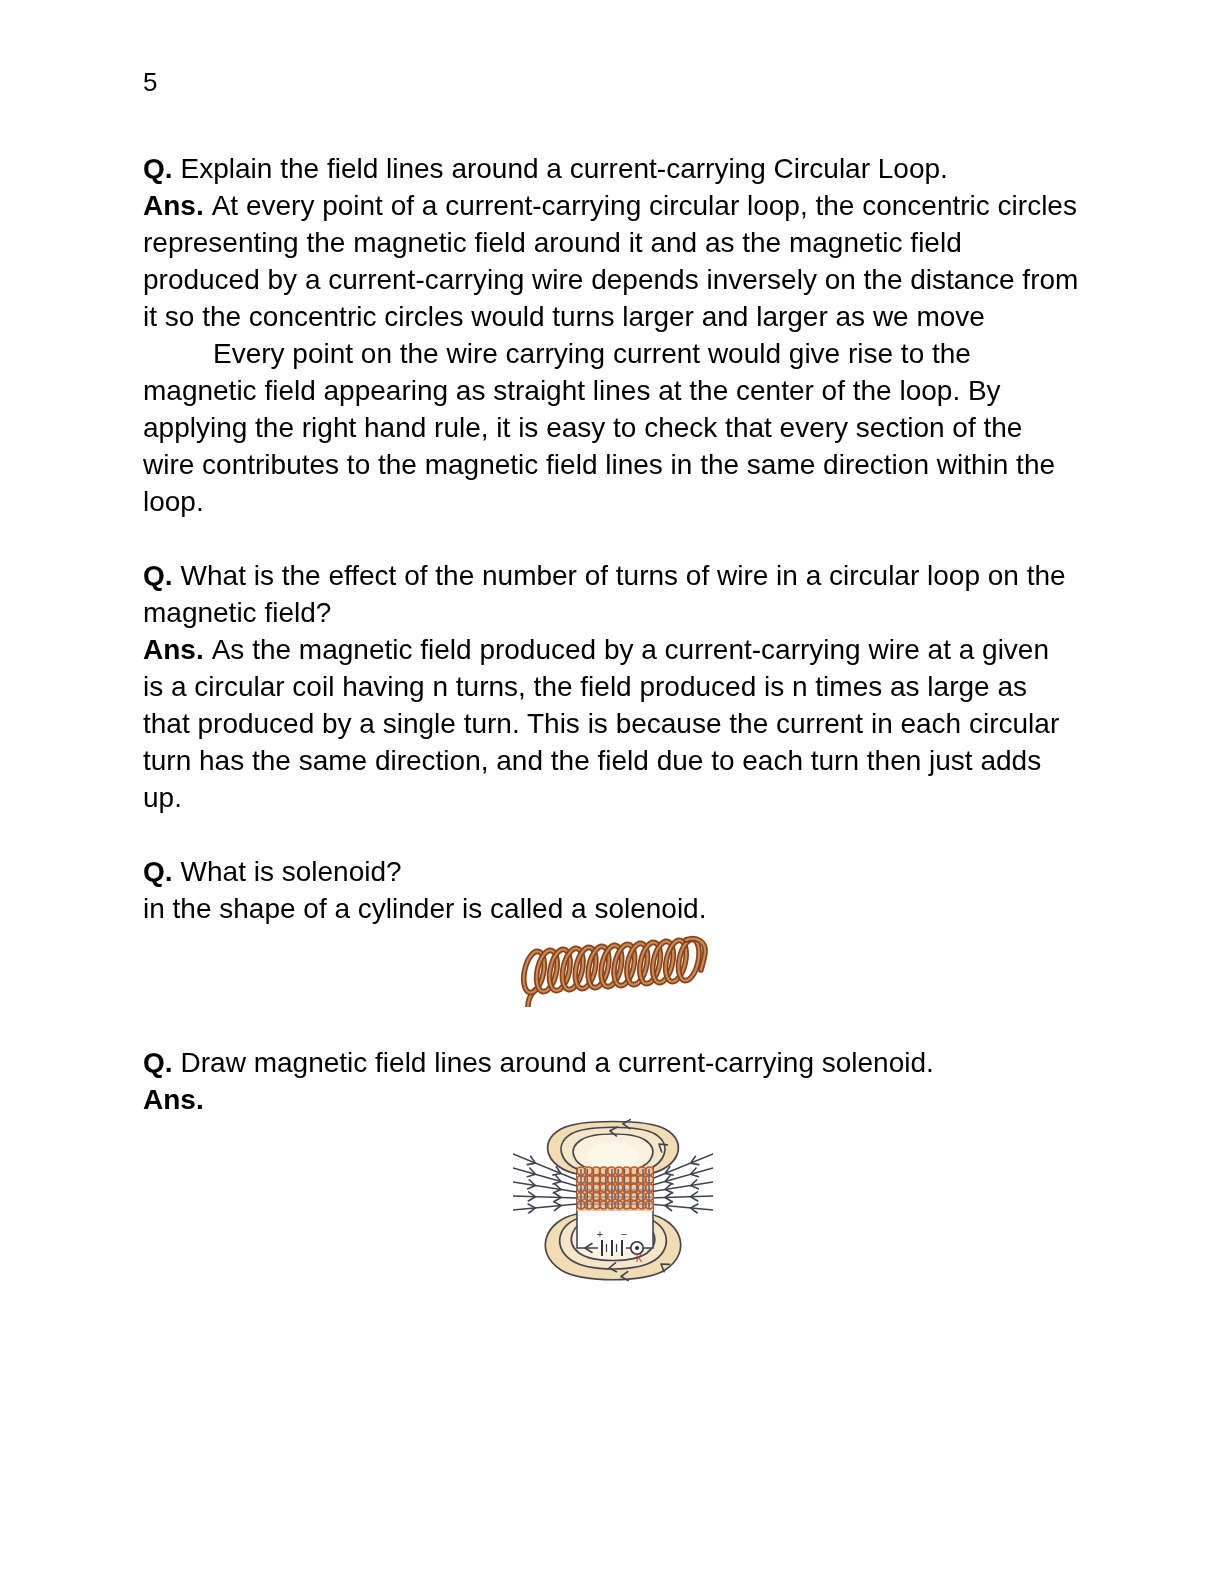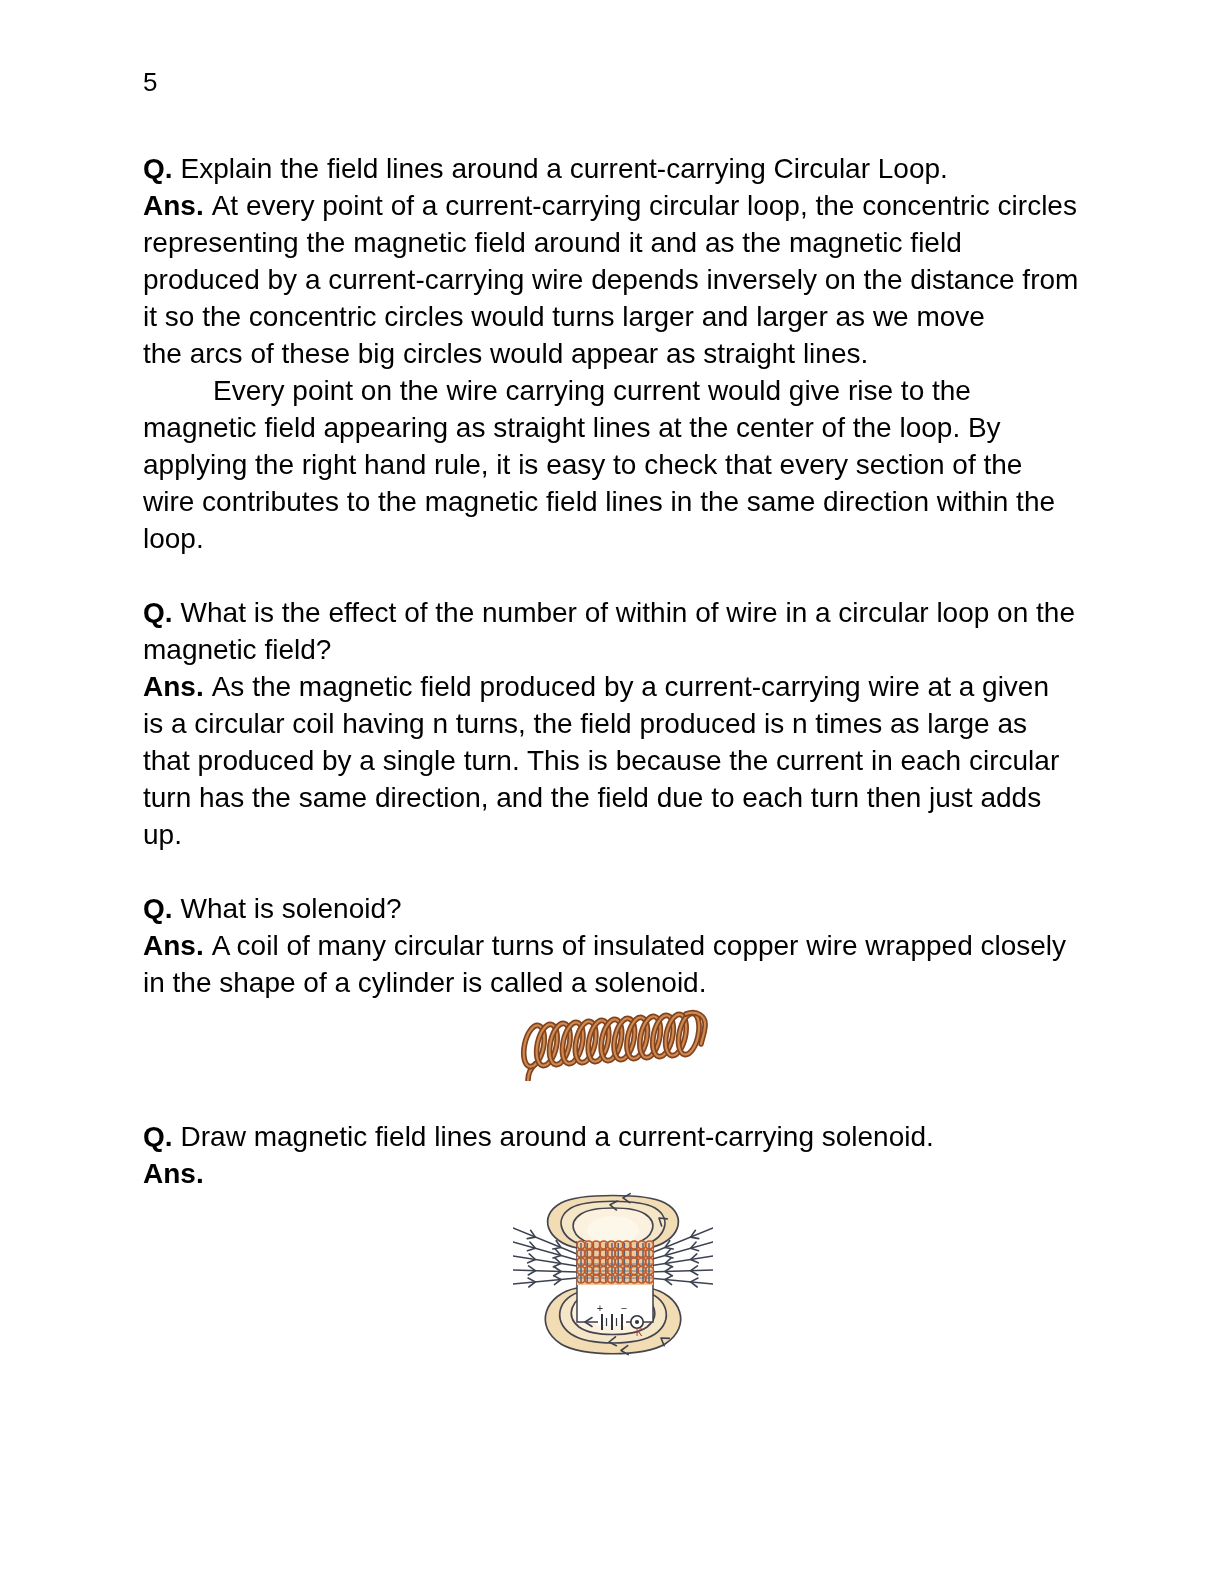--- a/index.html
+++ b/index.html
@@ -49,45 +49,43 @@
 
     <div class="pageno">5</div>
     <div class="gap-header"></div>
 
     <div>
       <div class="line"><b class="lbl">Q.</b><span>Explain the field lines around a current-carrying Circular Loop.</span></div>
       <div class="line"><b class="lbl">Ans.</b><span>At every point of a current-carrying circular loop, the concentric circles</span></div>
       <div class="line">representing the magnetic field around it and as the magnetic field</div>
       <div class="line">produced by a current-carrying wire depends inversely on the distance from</div>
       <div class="line">it so the concentric circles would turns larger and larger as we move</div>
-      <div class="line">the arcs of these big circles would appear as straight lines.</div>
       <div class="line indent">Every point on the wire carrying current would give rise to the</div>
       <div class="line">magnetic field appearing as straight lines at the center of the loop. By</div>
       <div class="line">applying the right hand rule, it is easy to check that every section of the</div>
       <div class="line">wire contributes to the magnetic field lines in the same direction within the</div>
       <div class="line">loop.</div>
     </div>
 
     <div class="gap"></div>
 
     <div>
-      <div class="line"><b class="lbl">Q.</b><span>What is the effect of the number of within of wire in a circular loop on the</span></div>
+      <div class="line"><b class="lbl">Q.</b><span>What is the effect of the number of turns of wire in a circular loop on the</span></div>
       <div class="line">magnetic field?</div>
       <div class="line"><b class="lbl">Ans.</b><span>As the magnetic field produced by a current-carrying wire at a given</span></div>
       <div class="line">is a circular coil having n turns, the field produced is n times as large as</div>
       <div class="line">that produced by a single turn. This is because the current in each circular</div>
       <div class="line">turn has the same direction, and the field due to each turn then just adds</div>
       <div class="line">up.</div>
     </div>
 
     <div class="gap"></div>
 
     <div>
       <div class="line"><b class="lbl">Q.</b><span>What is solenoid?</span></div>
-      <div class="line"><b class="lbl">Ans.</b><span>A coil of many circular turns of insulated copper wire wrapped closely</span></div>
       <div class="line">in the shape of a cylinder is called a solenoid.</div>
     </div>
 
     <div class="figwrap">
       <svg width="210" height="80" viewBox="0 0 210 80">
         <g>
           <path class="cd" d="M 27 63 C 22 68 20 73 20 79"></path>
           <path class="cl" d="M 27 63 C 22 68 20 73 20 79"></path>
         </g>
         <g>

